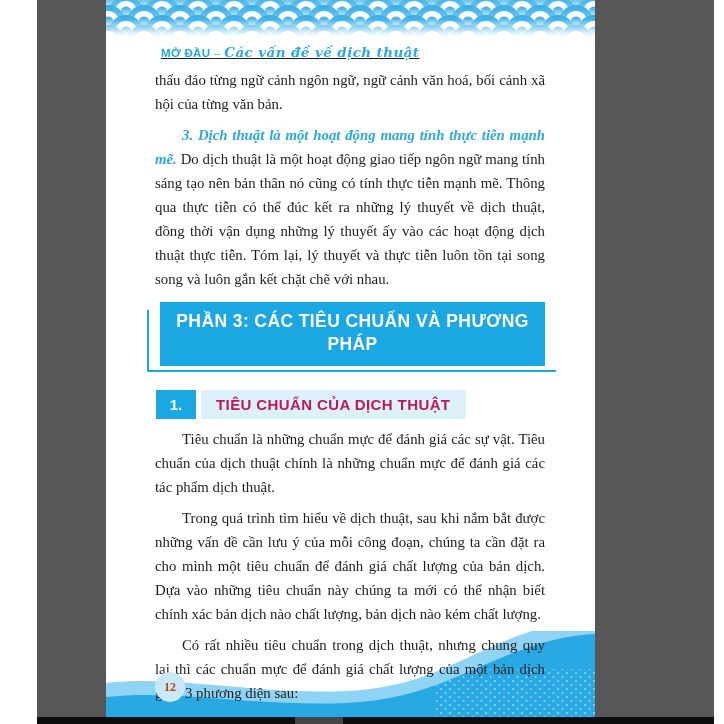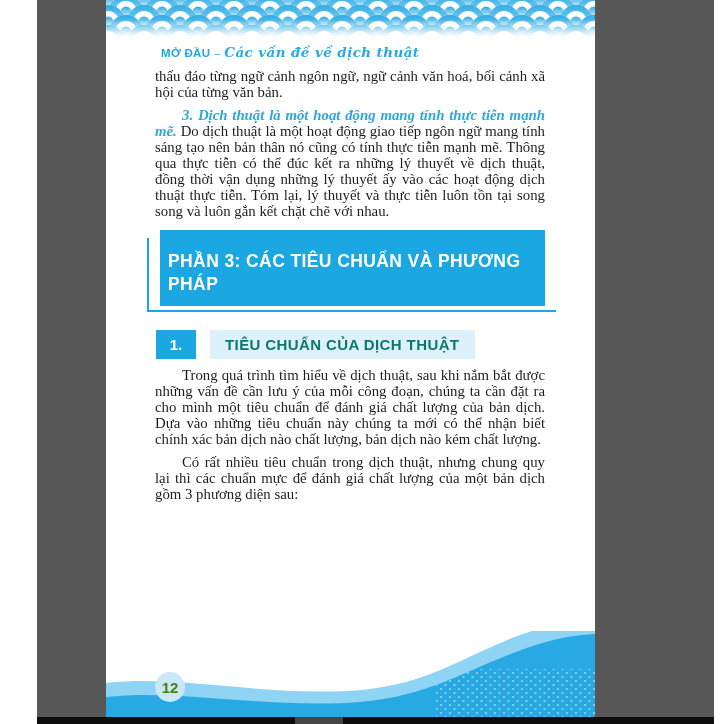--- a/index.html
+++ b/index.html
@@ -10,47 +10,47 @@
 
   .bottom-bar { position:absolute; left:37px; top:717px; width:677px; height:7px; background:#0d0d0d; }
   .bottom-bar .seg { position:absolute; left:258px; top:0; width:48px; height:7px; background:#454545; }
 
   .page { position:absolute; left:106px; top:0; width:489px; height:717px; background:#ffffff; overflow:hidden; }
 
   .wave-top { display:block; width:489px; height:36px; }
 
   .content { position:relative; z-index:2; padding:4px 50px 0 49px; color:#1d1d1d; }
 
-  .running-head { margin:3px 0 6px 6px; white-space:nowrap; }
+  .running-head { margin:3px 0 6px 6px; white-space:nowrap;text-decoration:underline; }
   .rh-label { font-family:"Liberation Sans", sans-serif; font-weight:bold; font-size:11.5px; color:#1ba7e2; letter-spacing:.3px; }
   .rh-dash { color:#1ba7e2; font-size:12px; }
   .rh-title { font-family:"DejaVu Serif", serif; font-style:italic; font-weight:bold; font-size:13.5px; color:#2aa9e0; letter-spacing:.4px; }
 
-  p.body { font-size:14.8px; line-height:16px; text-align:justify; margin:7px 0; }
+  p.body { font-size:14.8px; line-height:24px; text-align:justify; margin:7px 0; }
   p.body.indent { text-indent:27px; }
   .lead-blue { color:#2aa9e0; font-style:italic; font-weight:bold; }
 
   .banner-wrap { position:relative; margin:11px 0 6px 5px; }
-  .banner { position:relative; z-index:1; background:#1ba7e2; padding:20px 8px 10px;
+  .banner { position:relative; z-index:1; background:#1ba7e2; text-align:center; padding:8px 8px 10px;
             font-family:"Liberation Sans", sans-serif; font-weight:bold; color:#ffffff;
             font-size:17.5px; line-height:23px; letter-spacing:.4px; }
   .banner-wrap::after { content:""; position:absolute; left:-13px; top:8px; right:-11px; bottom:-6px;
             border-left:2.5px solid #1ba7e2; border-bottom:2.5px solid #1ba7e2; }
 
   .section-head { display:flex; align-items:stretch; margin:24px 0 8px 1px; height:29px; }
   .section-num { width:40px; background:#1ba7e2; color:#ffffff; font-family:"Liberation Sans", sans-serif;
             font-weight:bold; font-size:15px; display:flex; align-items:center; justify-content:center; }
-  .section-title { background:#ddf1fb; color:#0f766e; font-family:"Liberation Sans", sans-serif;
+  .section-title { background:#ddf1fb; color:#be185d; font-family:"Liberation Sans", sans-serif;
             font-weight:bold; font-size:15px; letter-spacing:.4px; display:flex; align-items:center;
-            padding:0 16px 0 15px; margin-left:14px; }
+            padding:0 16px 0 15px; margin-left:5px; }
 
   .footer-art { position:absolute; left:0; bottom:0; width:489px; height:86px; z-index:1; pointer-events:none; }
   .page-badge { position:absolute; left:49px; bottom:15px; z-index:3; width:30px; height:30px; border-radius:50%;
             background:#c9e8f8; display:flex; align-items:center; justify-content:center;
-            font-family:Liberation Sans, sans-serif; font-weight:bold; font-size:15px; color:#4d7c0f; }
+            font-family:Liberation Serif, serif; font-weight:bold; font-size:12px; color:#c2410c; }
 </style>
 </head>
 <body>
 
 <div class="stage">
   <div class="backdrop"></div>
   <div class="bottom-bar">
     <div class="seg"></div>
   </div>
 
@@ -116,20 +116,21 @@
         <div class="banner">
           <div>PHẦN 3: CÁC TIÊU CHUẨN VÀ PHƯƠNG PHÁP</div>
         </div>
       </div>
 
       <div class="section-head">
         <div class="section-num">1.</div>
         <div class="section-title">TIÊU CHUẨN CỦA DỊCH THUẬT</div>
       </div>
 
+      <p class="body indent">Tiêu chuẩn là những chuẩn mực để đánh giá các sự vật. Tiêu chuẩn của dịch thuật chính là những chuẩn mực để đánh giá các tác phẩm dịch thuật.</p>
 
       <p class="body indent">Trong quá trình tìm hiểu về dịch thuật, sau khi nắm bắt được những vấn đề cần lưu ý của mỗi công đoạn, chúng ta cần đặt ra cho mình một tiêu chuẩn để đánh giá chất lượng của bản dịch. Dựa vào những tiêu chuẩn này chúng ta mới có thể nhận biết chính xác bản dịch nào chất lượng, bản dịch nào kém chất lượng.</p>
 
       <p class="body indent">Có rất nhiều tiêu chuẩn trong dịch thuật, nhưng chung quy lại thì các chuẩn mực để đánh giá chất lượng của một bản dịch gồm 3 phương diện sau:</p>
 
     </div>
 
     <svg class="footer-art" width="489" height="86" viewBox="0 0 489 86" xmlns="http://www.w3.org/2000/svg">
       <defs>
         <pattern id="dots" width="9" height="8" patternUnits="userSpaceOnUse">

